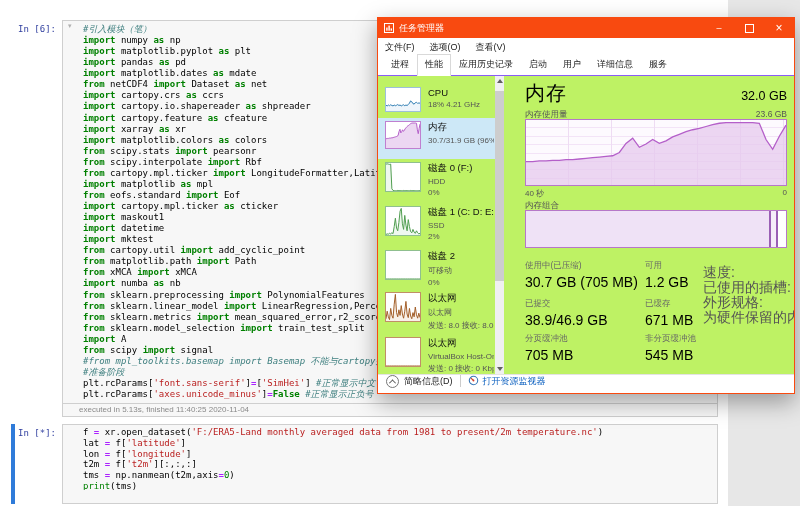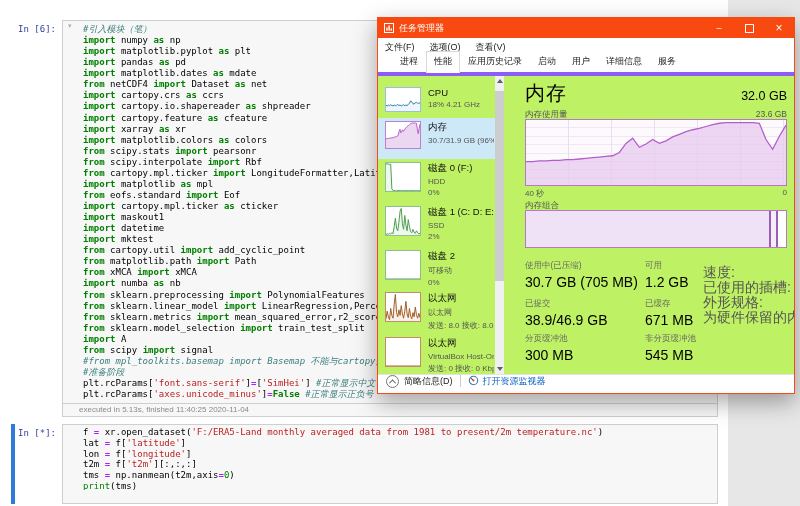--- a/index.html
+++ b/index.html
@@ -36,21 +36,21 @@
   #tm-titlebar{position:absolute;left:0;top:0;right:0;height:20px;background:#f84a10;display:flex;
     align-items:center;padding-left:6px;color:#fff;font-size:9px;}
   #tm-title{margin-left:5px;}
   #tm-titlebar .sp{flex:1;}
   .cap-btn{width:30px;height:20px;display:flex;align-items:center;justify-content:center;color:#fff;}
   .cap-max-glyph{width:7px;height:7px;border:1px solid #fff;display:block;}
   .cap-close{font-size:12px;}
   #tm-menubar{position:absolute;left:0;top:20px;right:0;height:18px;display:flex;align-items:center;
     padding-left:7px;gap:15px;font-size:9px;color:#222;background:#fff;}
   #tm-tabs{position:absolute;left:0;top:38px;right:0;height:20px;display:flex;align-items:flex-end;
-    padding-left:14px;border-bottom:4px solid #8b5cf6;font-size:9px;color:#222;box-sizing:border-box;}
+    padding-left:5px;border-bottom:1px solid #8b5cf6;font-size:9px;color:#222;box-sizing:border-box;}
   .tab{padding:3px 7px;border:1px solid transparent;white-space:nowrap;}
   .tab.selected{border-color:#d9d9d9;background:#fff;border-bottom-color:#fff;margin-bottom:-1px;padding-bottom:4px;}
   #tm-body{position:absolute;left:0;top:58px;right:0;bottom:19px;background:#bef264;}
 
   
   #tm-sidebar{position:absolute;left:0;top:0;width:117px;bottom:0;padding-top:8px;overflow:hidden;box-sizing:border-box;}
   .sb-item{position:relative;box-sizing:border-box;padding:3px 0 0 7px;}
   .sb-item.selected{background:#cde8f7;}
   .sb-chart{width:36px;background:#fff;border:1px solid #999;box-sizing:border-box;}
   .sb-chart svg{display:block;width:100%;height:100%;}
@@ -300,21 +300,21 @@
         <div class="stat" style="left:0;top:222px">
           <div class="stat-label">已提交</div>
           <div class="stat-value">38.9/46.9 GB</div>
         </div>
         <div class="stat" style="left:120px;top:222px">
           <div class="stat-label">已缓存</div>
           <div class="stat-value">671 MB</div>
         </div>
         <div class="stat" style="left:0;top:257px">
           <div class="stat-label">分页缓冲池</div>
-          <div class="stat-value">300 MB</div>
+          <div class="stat-value">705 MB</div>
         </div>
         <div class="stat" style="left:120px;top:257px">
           <div class="stat-label">非分页缓冲池</div>
           <div class="stat-value">545 MB</div>
         </div>
 
         <div id="m-sidelabels">
           <div>速度:</div>
           <div>已使用的插槽:</div>
           <div>外形规格:</div>

